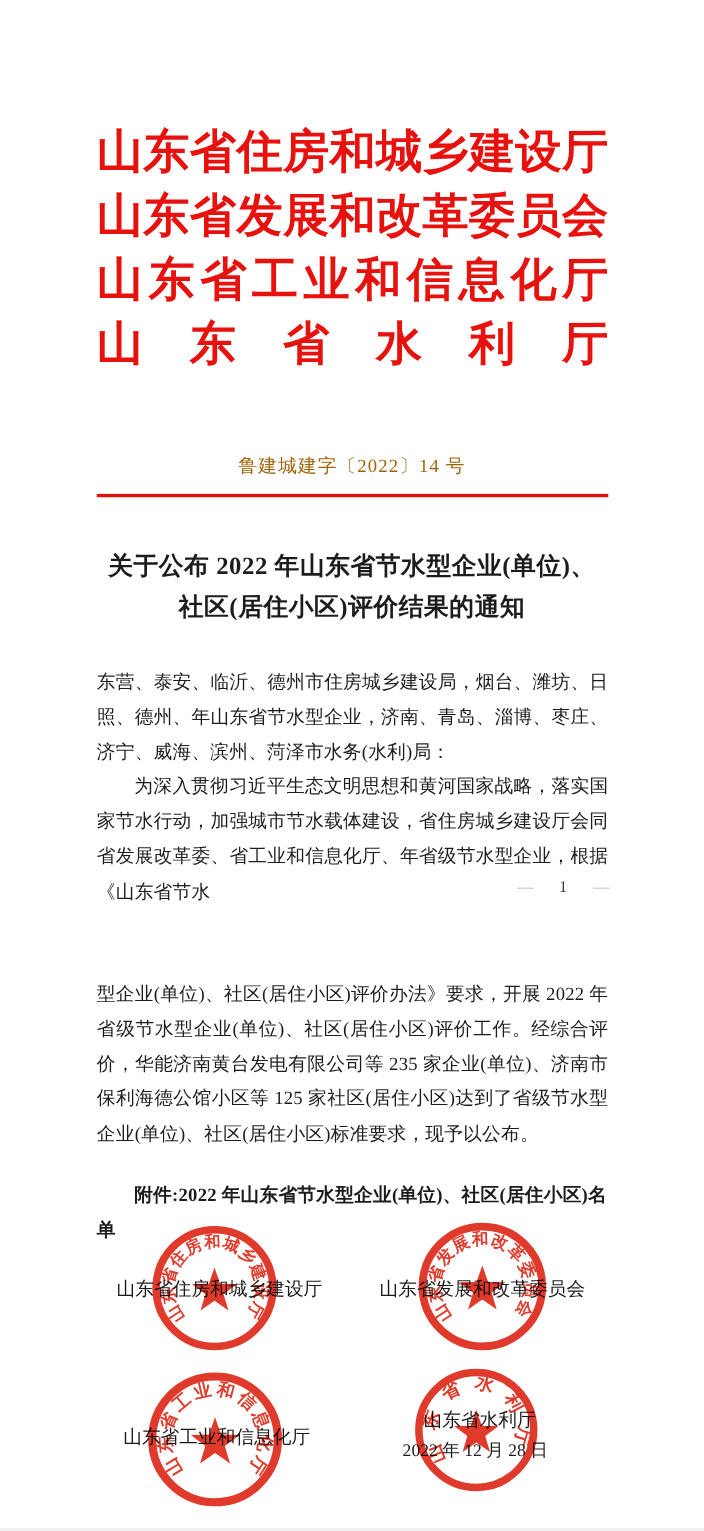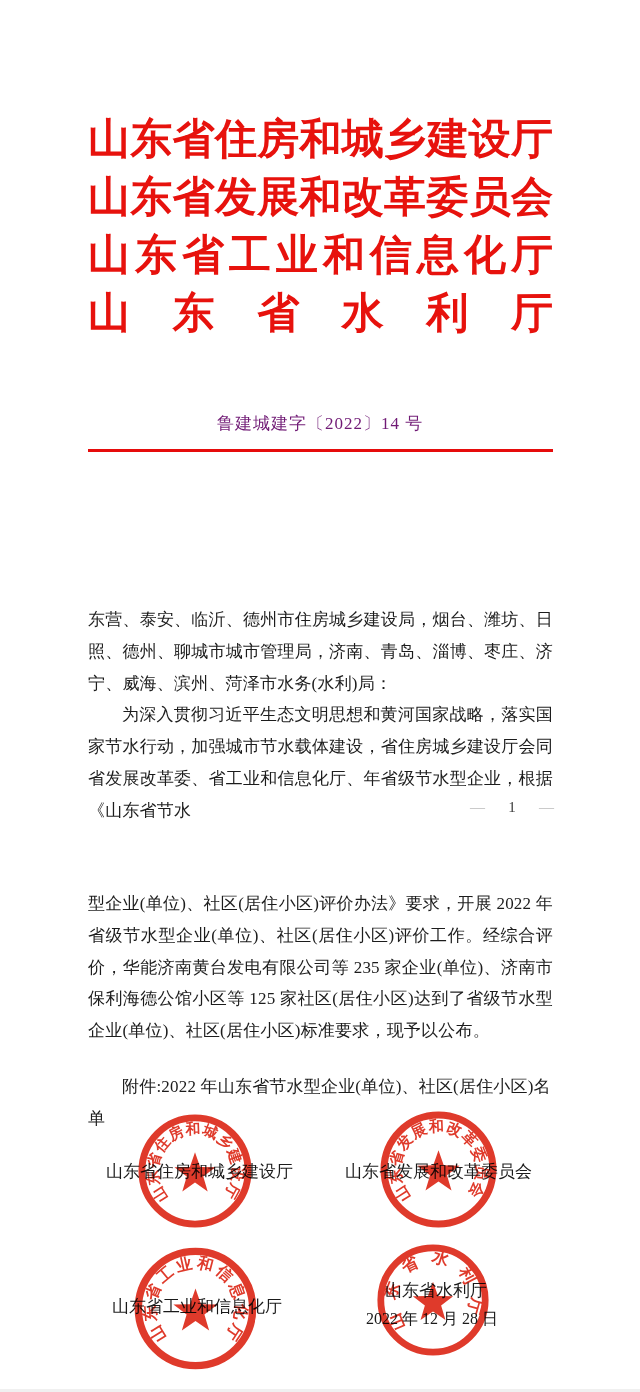--- a/index.html
+++ b/index.html
@@ -10,37 +10,37 @@
   
   .letterhead { position: absolute; left: 88px; top: 118px; width: 465px; }
   .lh-line {
     color: #e7120d; font-weight: bold; font-size: 42px; line-height: 42px;
     height: 42px; margin-bottom: 16px; white-space: nowrap;
   }
 
   
   .doc-number {
     position: absolute; left: 0; top: 412px; width: 640px;
-    text-align: center; font-size: 17px; letter-spacing: 1px; color: #701a75;
+    text-align: center; font-size: 17px; letter-spacing: 1px; color: #a16207;
   }
 
   
   .red-rule { position: absolute; left: 88px; top: 449px; width: 465px; height: 3px; background: #e60c0c; }
 
   
   .title { position: absolute; left: 0; top: 496px; width: 640px; text-align: center; font-weight: bold; }
   .title div { font-size: 22.5px; line-height: 37px; white-space: nowrap; letter-spacing: 0.5px; }
 
   
   .body-block { position: absolute; left: 88px; width: 465px; }
   .block-1 { top: 604px; }
   .block-2 { top: 888px; }
   .para { font-size: 17px; line-height: 31.8px; text-align: justify; letter-spacing: 0.2px; }
   .para.indent { text-indent: 2em; }
-  .para.attachment { margin-top: 24px; text-indent: 2em; text-align: left; }
+  .para.attachment { margin-top: 24px; text-indent: 2em; text-align: left; font-weight: bold; }
 
   
   .pagenum {
     position: absolute; left: 470px; top: 799px; width: 84px;
     display: flex; justify-content: space-between; align-items: center;
     font-size: 15px;
   }
   .pagenum .dash { color: #b9b9b9; }
   .pagenum .num { color: #3c3c3c; }
 
@@ -120,24 +120,26 @@
         <span>利</span>
         <span>厅</span>
       </div>
   </header>
 
   <div class="doc-number">鲁建城建字〔2022〕14 号</div>
 
   <div class="red-rule"></div>
 
   <h1 class="title">
+    <div>关于公布 2022 年山东省节水型企业(单位)、</div>
+    <div>社区(居住小区)评价结果的通知</div>
   </h1>
 
   <section class="body-block block-1">
-    <p class="para no-indent">东营、泰安、临沂、德州市住房城乡建设局，烟台、潍坊、日照、德州、聊城市城市管理局，济南、青岛、淄博、枣庄、济宁、威海、滨州、菏泽市水务(水利)局：</p>
+    <p class="para no-indent">东营、泰安、临沂、德州市住房城乡建设局，烟台、潍坊、日照、德州、年山东省节水型企业，济南、青岛、淄博、枣庄、济宁、威海、滨州、菏泽市水务(水利)局：</p>
     <p class="para indent">为深入贯彻习近平生态文明思想和黄河国家战略，落实国家节水行动，加强城市节水载体建设，省住房城乡建设厅会同省发展改革委、省工业和信息化厅、年省级节水型企业，根据《山东省节水</p>
   </section>
 
   <div class="pagenum">
     <span class="dash">—</span>
     <span class="num">1</span>
     <span class="dash">—</span>
   </div>
 
   <section class="body-block block-2">

